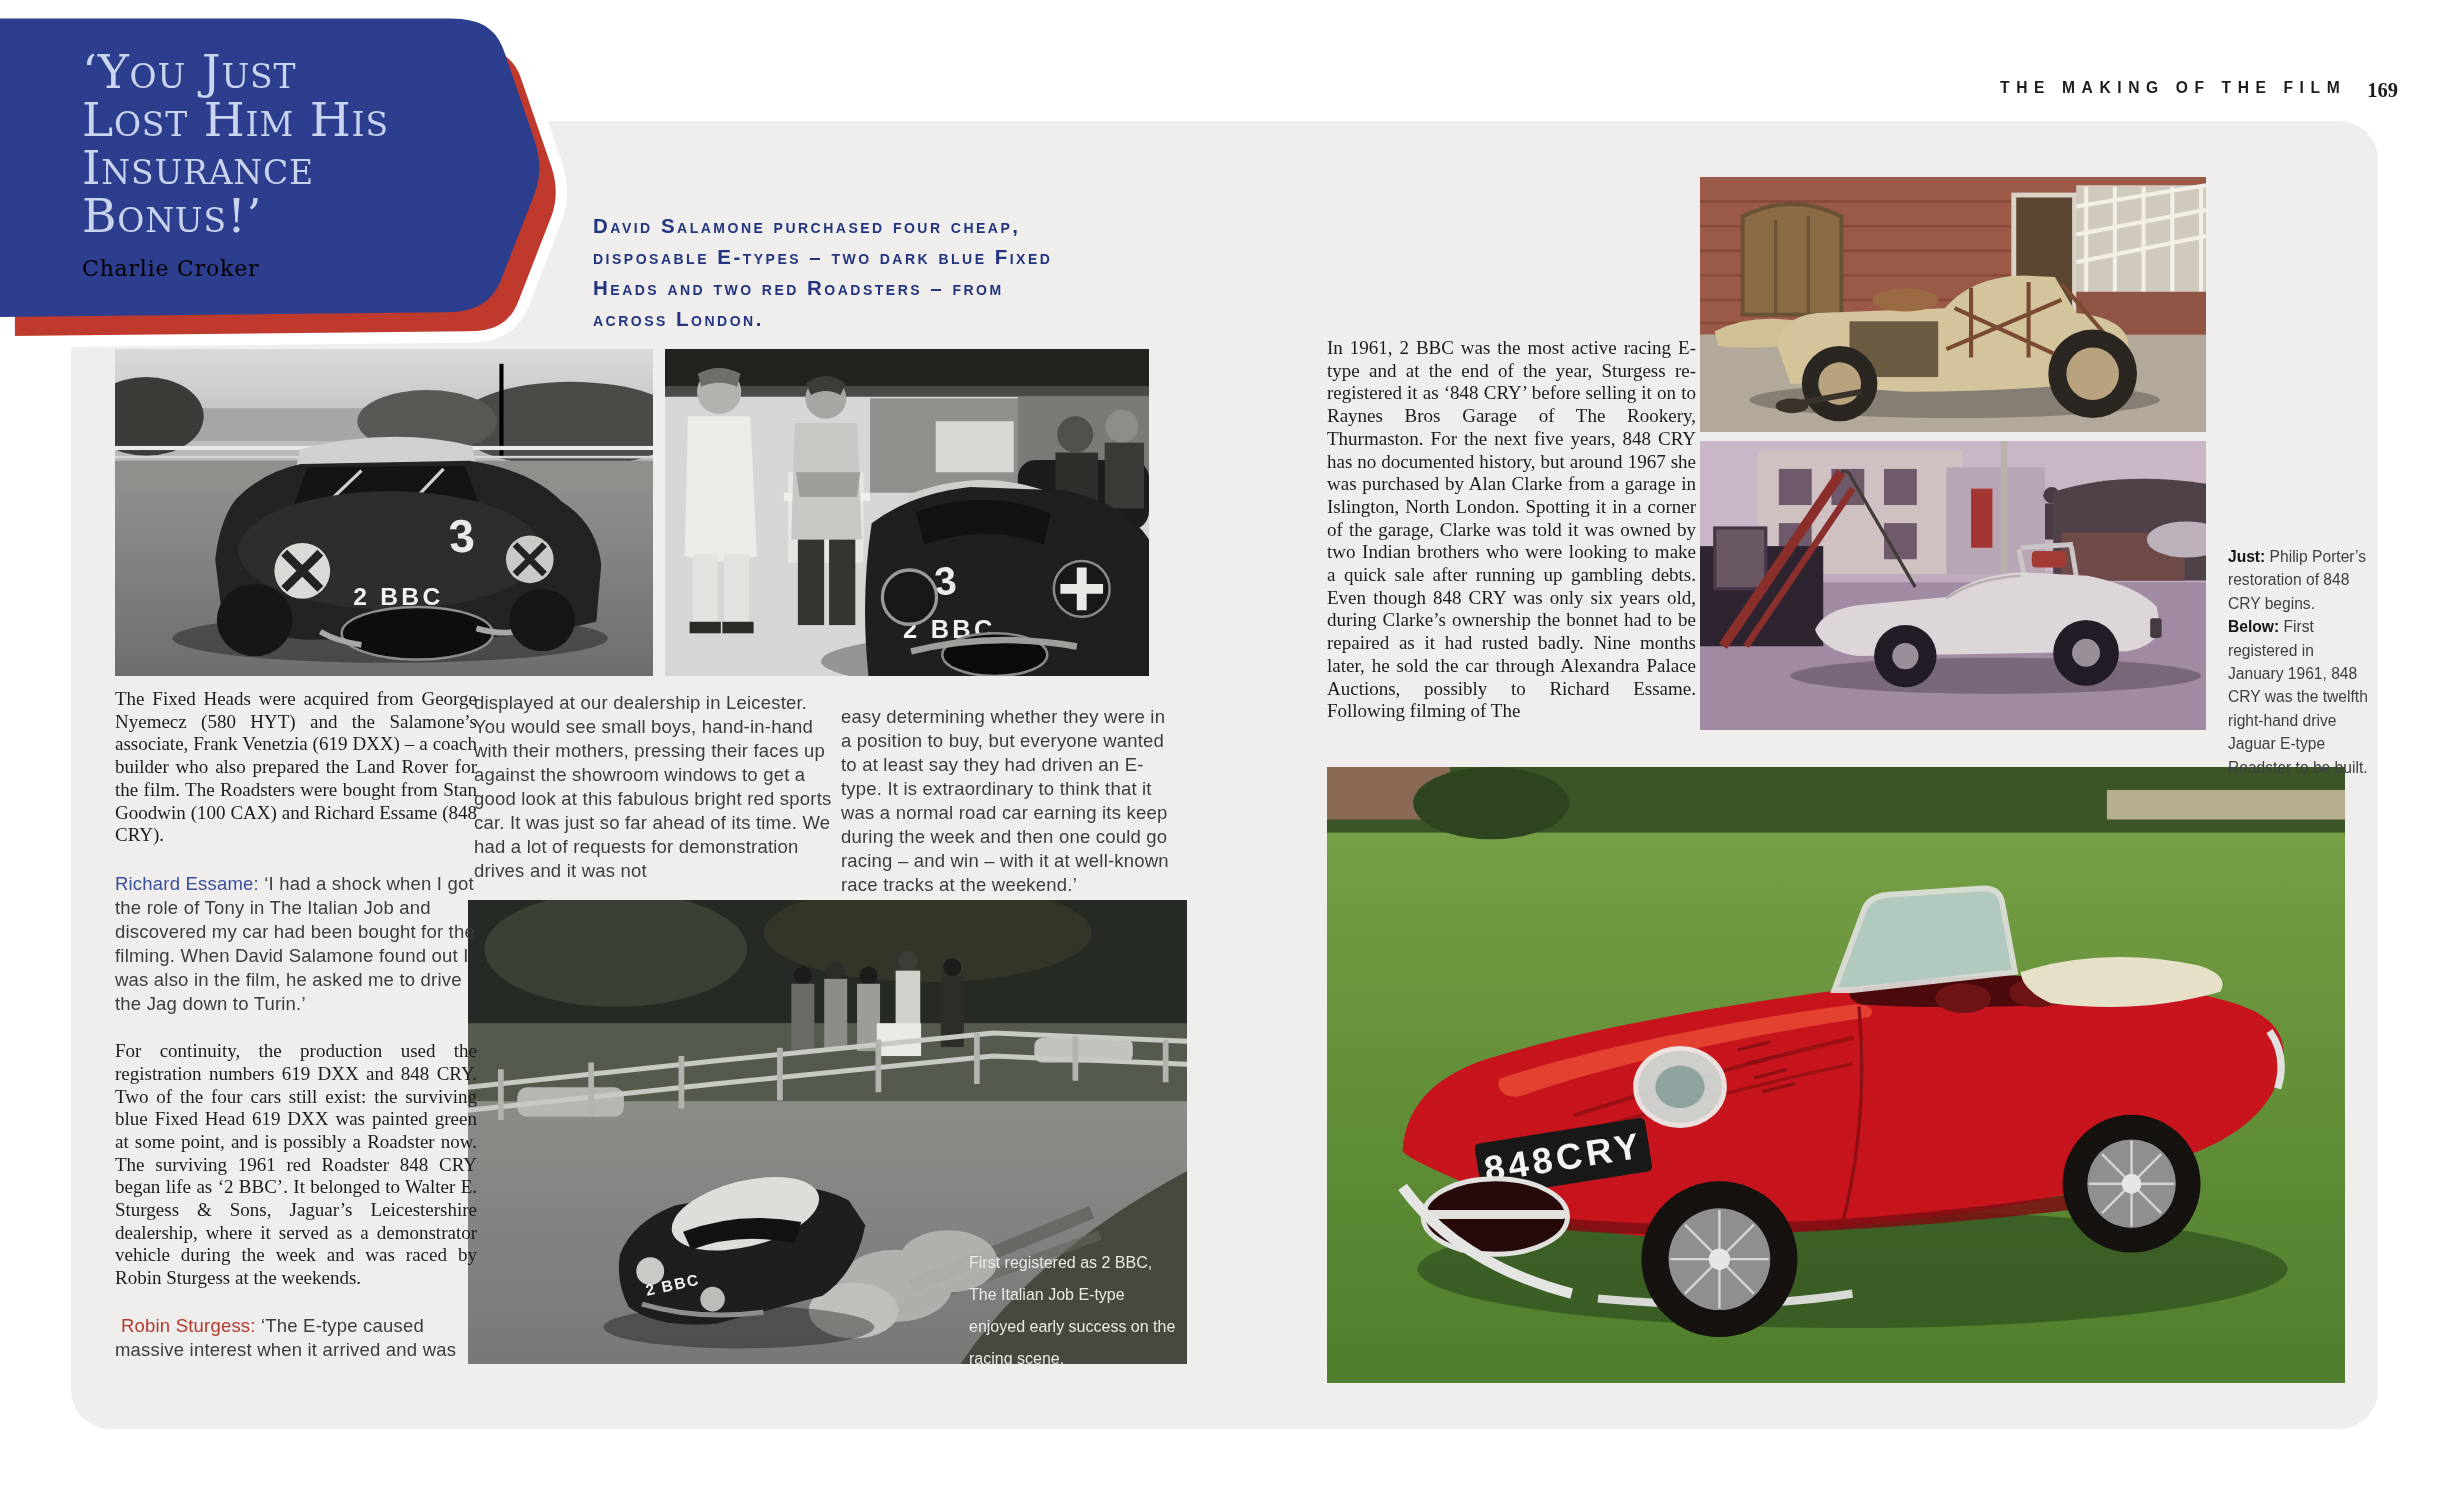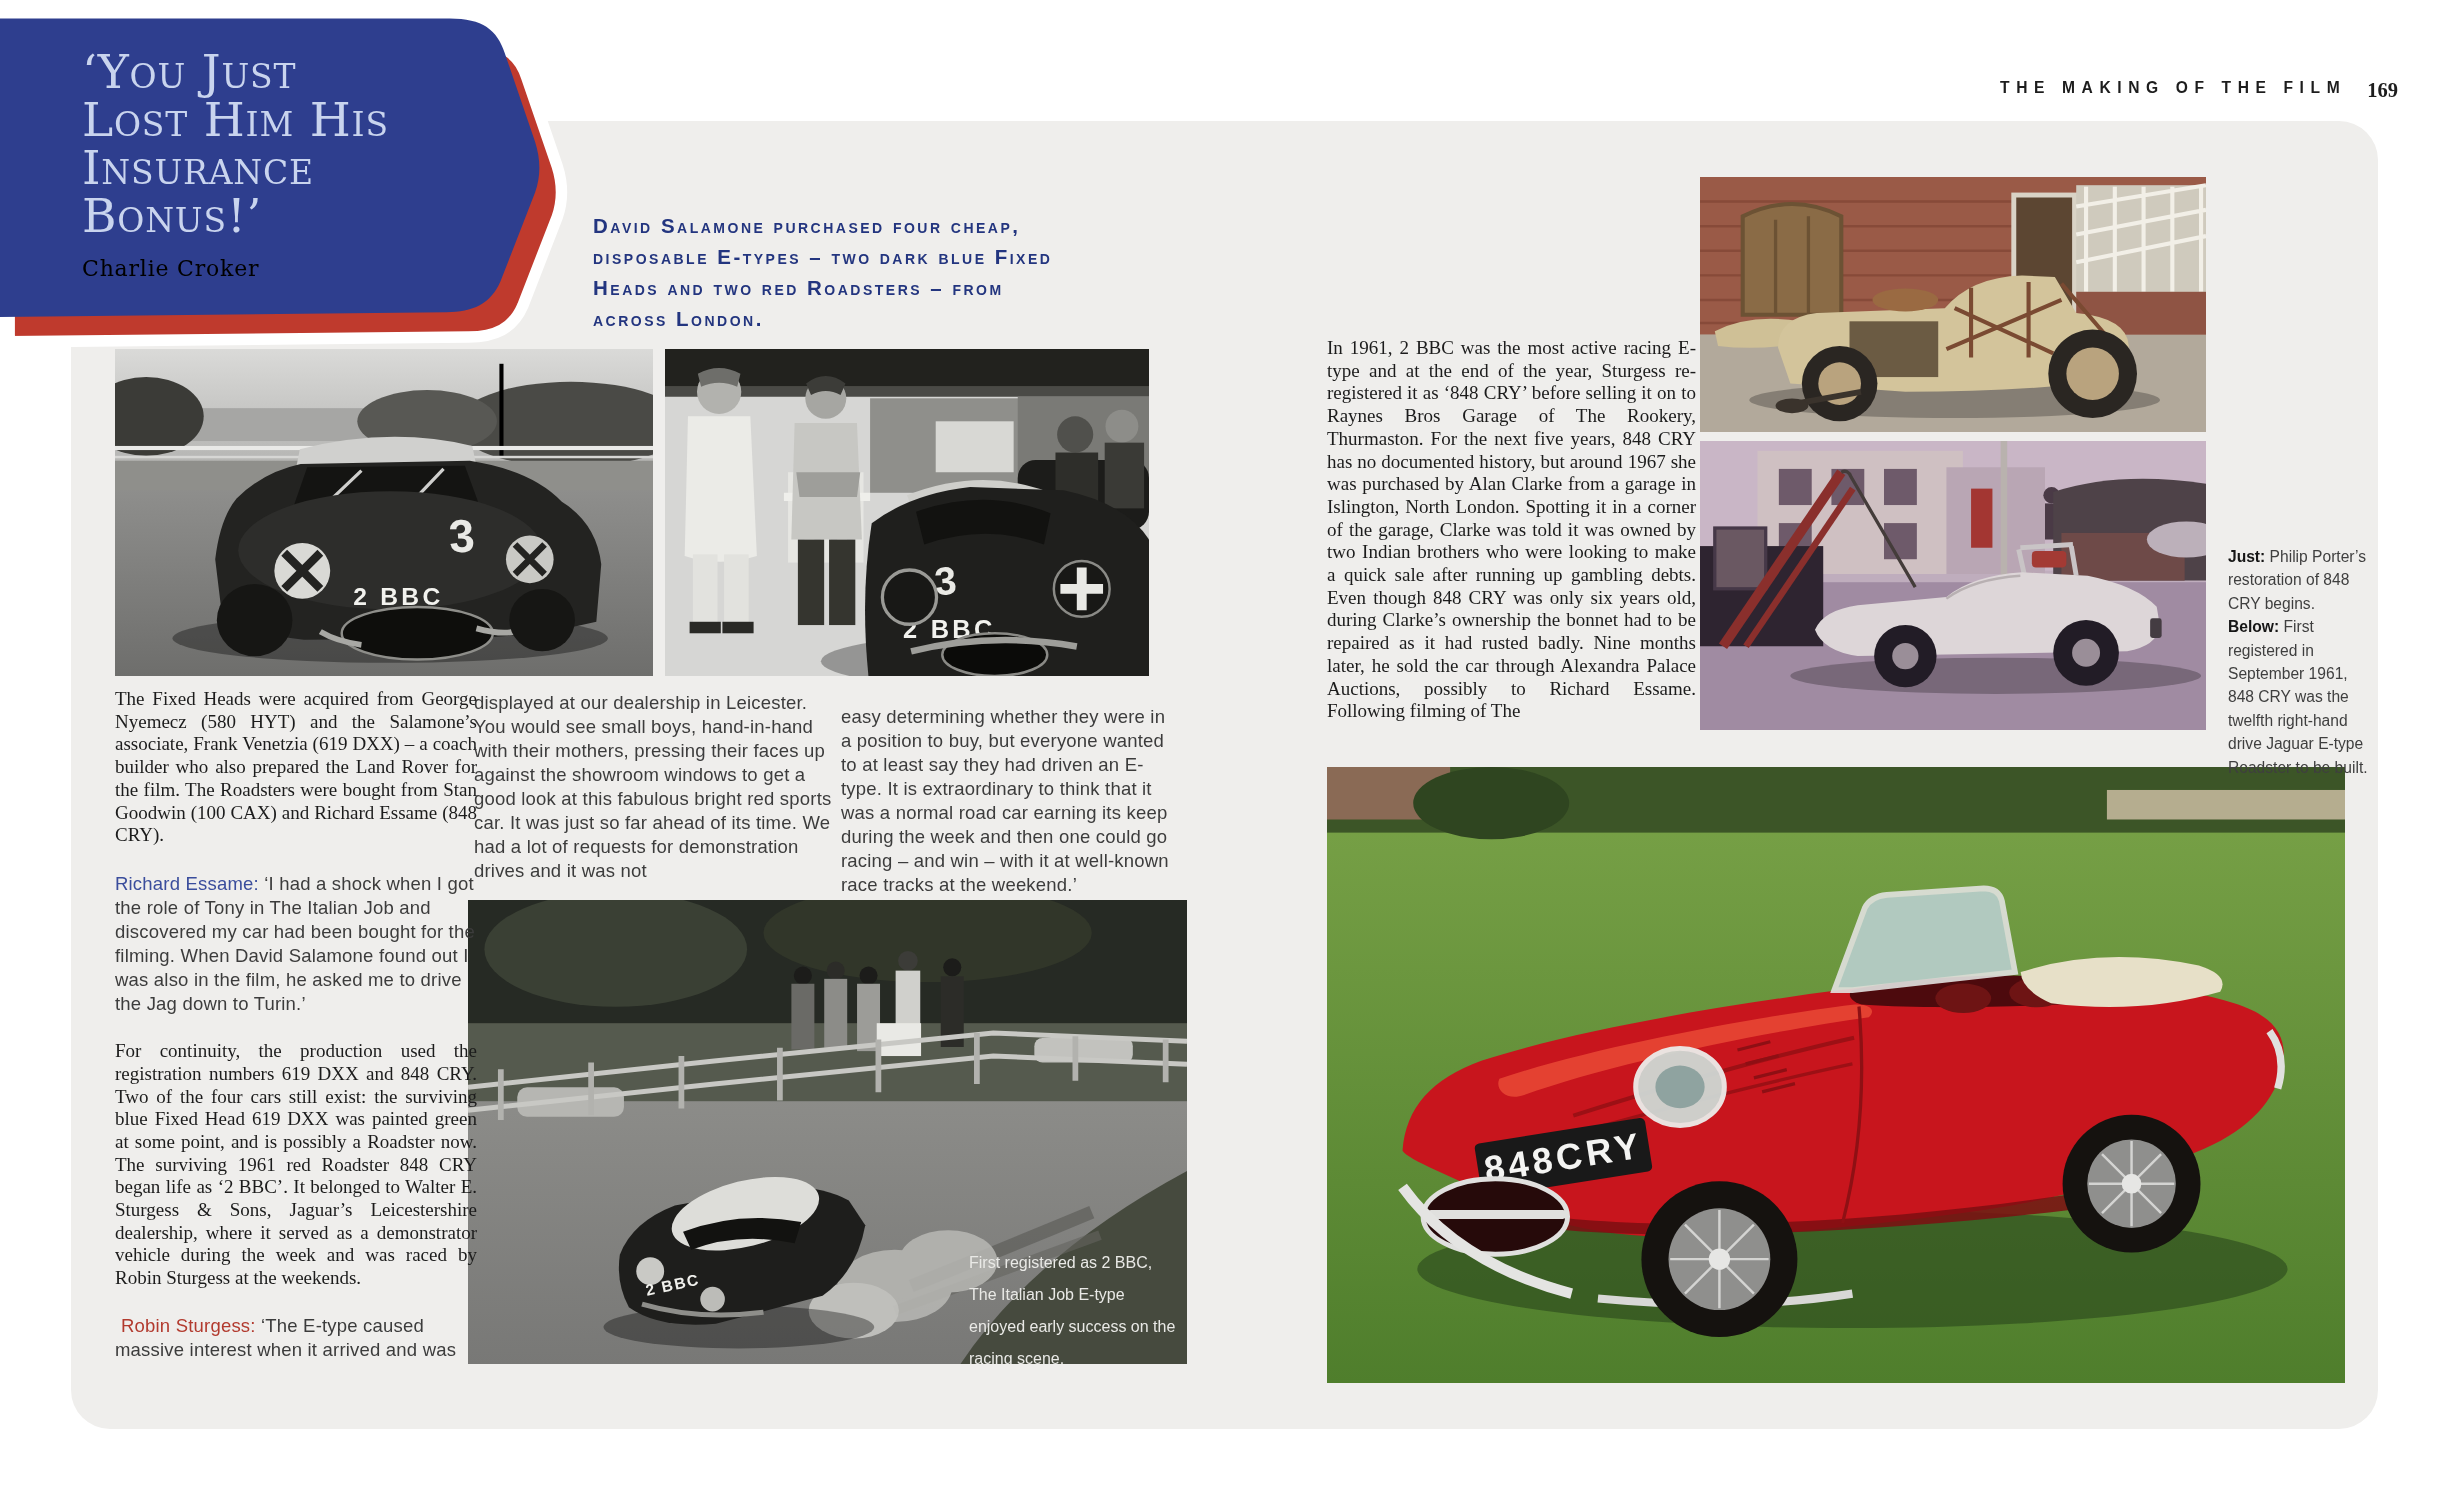--- a/index.html
+++ b/index.html
@@ -403,17 +403,17 @@
   <div class="col" id="col3">
     <p class="sans-p" style="margin:14px;">easy determining whether they were in a position to buy, but everyone wanted to at least say they had driven an E-type. It is extraordinary to think that it was a normal road car earning its keep during the week and then one could go racing – and win – with it at well-known race tracks at the weekend.’</p>
   </div>
 
   <div class="col" id="col4">
     <p class="serif-p" style="margin:0;"><span>In 1961, 2 BBC was the most active racing E-type and at the end of the year, Sturgess re-registered it as ‘848 CRY’ before selling it on to Raynes Bros Garage of The Rookery, Thurmaston. For the next five years, 848 CRY has no documented history, but around 1967 she was purchased by Alan Clarke from a garage in Islington, North London. Spotting it in a corner of the garage, Clarke was told it was owned by two Indian brothers who were looking to make a quick sale after running up gambling debts. Even though 848 CRY was only six years old, during Clarke’s ownership the bonnet had to be repaired as it had rusted badly. Nine months later, he sold the car through Alexandra Palace Auctions, possibly to Richard Essame. Following filming of </span><span class="it">The</span></p>
   </div>
 
   <div class="side-caption">
     <b>Just:</b><span> Philip Porter’s restoration of 848 CRY begins.</span><br>
-    <b>Below:</b><span> First registered in September 1961, 848 CRY was the twelfth right-hand drive Jaguar E-type Roadster to be built.</span>
+    <b>Below:</b><span> First registered in January 1961, 848 CRY was the twelfth right-hand drive Jaguar E-type Roadster to be built.</span>
   </div>
 
 </div>
 
 
 </body></html>

